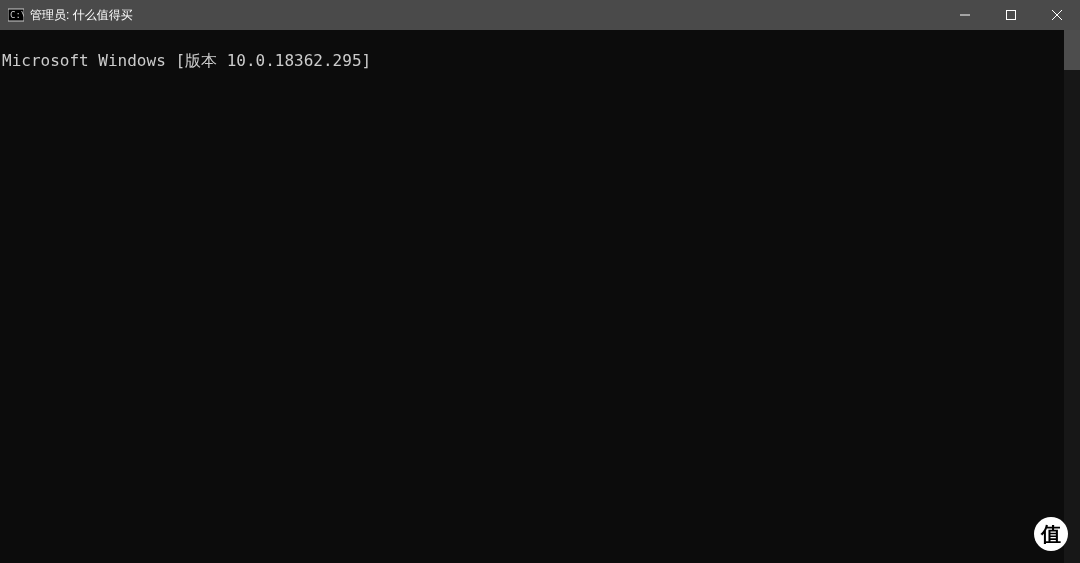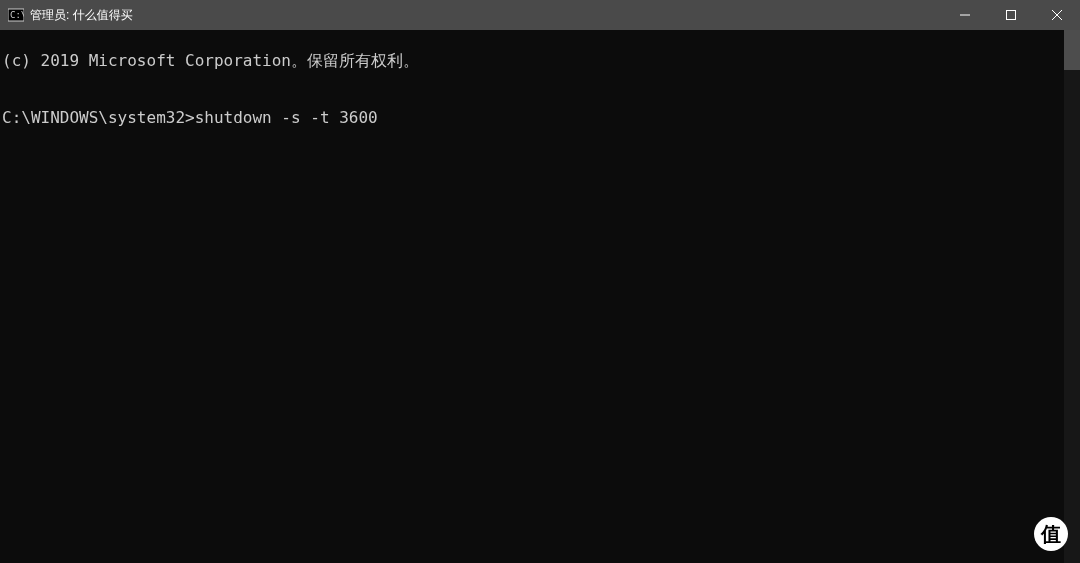--- a/index.html
+++ b/index.html
@@ -139,23 +139,22 @@
     <div class="titlebar-btn close">
       <svg viewBox="0 0 10 10">
           <line x1="0" y1="0" x2="10" y2="10" stroke="#fff" stroke-width="1"></line>
           <line x1="10" y1="0" x2="0" y2="10" stroke="#fff" stroke-width="1"></line>
         </svg>
     </div>
   </div>
 </div>
 
 <div class="terminal-body">
-<div class="terminal-line">(c) 2019 Microsoft Corporation。保留所有权利。</div>
+<div class="terminal-line">Microsoft Windows [版本 10.0.18362.295]</div>
 <div class="terminal-line"></div>
-<div class="terminal-line"><span>C:\WINDOWS\system32&gt;</span><span>shutdown -s -t 3600</span></div>
 </div>
 
 <div class="scrollbar">
   <div class="scrollbar-thumb"></div>
 </div>
 
 <div class="watermark">
   <div class="watermark-badge">值</div>
 </div>
 

